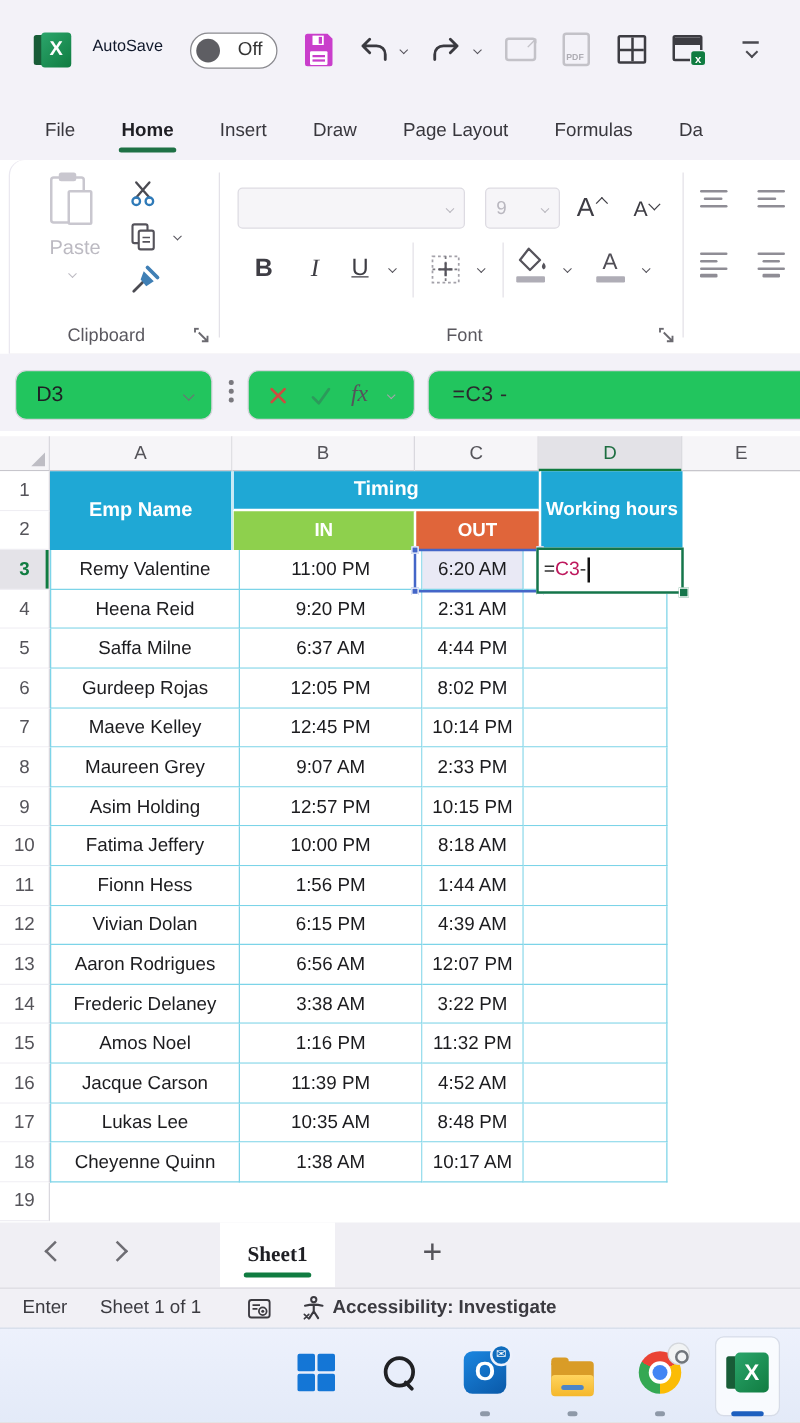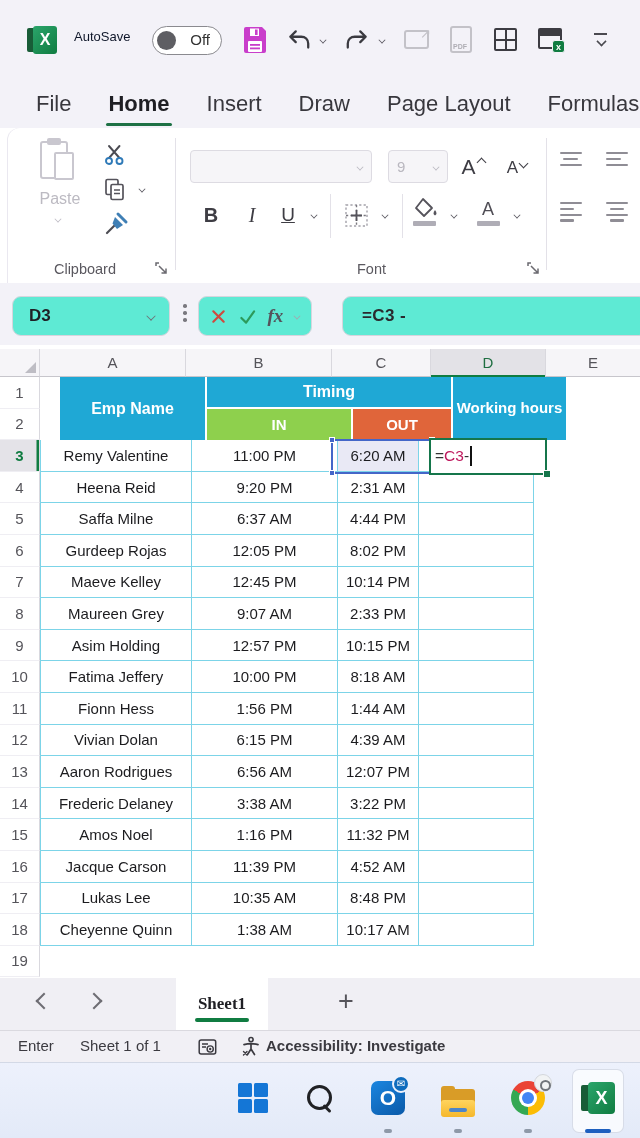--- a/index.html
+++ b/index.html
@@ -38,21 +38,21 @@
   .tblx b { position:absolute; right:-5px; bottom:-6px; width:13px; height:13px; background:#107C41; color:#fff;
     border-radius:3px; font-size:9px; line-height:13px; text-align:center; border:1.5px solid #F3F2F8; }
   .collapse-chip { width:13px; position:relative; height:12px; }
   .collapse-chip::before { content:""; position:absolute; left:0; right:0; top:0; height:2px; background:#4A4A50; }
   .collapse-chip::after { content:""; position:absolute; left:2.5px; top:4px; width:7px; height:7px;
     border-right:2px solid #4A4A50; border-bottom:2px solid #4A4A50; transform:rotate(45deg) scale(.8); }
 
   
   .tabrow { position:absolute; top:80px; left:0; width:640px; height:48px; background:#F3F2F8;
     display:flex; align-items:center; padding-left:36px; gap:37px; }
-  .rtab { font-size:22px; color:#38373D; white-space:nowrap; position:relative; cursor:default; }
+  .rtab { font-size:15px; color:#38373D; white-space:nowrap; position:relative; cursor:default; }
   .rtab.active { font-weight:bold; color:#1F1F24; }
   .rtab.active::after { content:""; position:absolute; left:-2px; right:-2px; bottom:-9px; height:3.5px; background:#1E7145; border-radius:2px; }
 
   
   .ribbon { position:absolute; top:128px; left:8px; width:632px; height:155px; background:#fff;
     border-radius:12px 0 0 0; box-shadow:0 1px 0 #E2E0E8, -1px 0 0 #EAE8F0; }
   .grp-label { position:absolute; font-size:14.5px; color:#5A585F; text-align:center; }
   .vdiv { position:absolute; top:10px; width:1px; height:132px; background:#E3E1E8; }
   .paste-ico { position:absolute; left:32px; top:10px; width:38px; height:46px; }
   .paste-ico .board { position:absolute; left:0; top:3px; width:28px; height:38px; border:2px solid #C9C7CF; border-radius:3px; }
@@ -72,46 +72,46 @@
   .b-btn { font-weight:bold; font-size:20px; color:#3E3D44; }
   .i-btn { font-style:italic; font-family:"Liberation Serif",serif; font-size:20px; color:#3E3D44; }
   .u-btn { font-size:19px; color:#3E3D44; text-decoration:underline; }
   .color-bar { position:absolute; width:23px; height:5px; background:#AFADB6; border-radius:1px; }
   .a-col { font-size:18px; color:#504E56; }
   .align-ico { position:absolute; width:24px; }
   .align-ico i { display:block; height:2.2px; background:#8F8D95; margin-bottom:3.6px; border-radius:1px; }
 
   
   .fbar { position:absolute; top:283px; left:0; width:640px; height:62px; background:#F3F2F8; }
-  .fbox { position:absolute; top:13px; height:40px; background:#5eead4; border:1.5px solid #D7D5DD; border-radius:9px;
-    display:flex; align-items:center;font-weight:bold; }
+  .fbox { position:absolute; top:13px; height:40px; background:#22c55e; border:1.5px solid #D7D5DD; border-radius:9px;
+    display:flex; align-items:center; }
   .namebox { left:12px; width:158px; padding:0 14px 0 16px; font-size:17px; color:#1F1F24; }
   .namebox .chev { margin-left:auto; border-color:#6F6E74; }
   .dots3 { position:absolute; left:183px; top:21px; width:4px; }
   .dots3 i { display:block; width:3.5px; height:3.5px; border-radius:50%; background:#7A797F; margin-bottom:3.5px; }
-  .cmdbox { left:198px; width:114px; justify-content:space-evenly; }
+  .cmdbox { left:198px; width:134px; justify-content:space-evenly; }
   .fxtext { font-family:"Liberation Serif",serif; font-style:italic; font-size:19px; color:#55535B; }
   .formulabox { left:342px; width:306px; padding-left:19px; font-size:17px; color:#2A2A2E; letter-spacing:.4px; }
 
   
   .gridarea { position:absolute; top:345px; left:0; width:640px; height:633px; background:#fff; }
   .colheads { position:absolute; top:4px; left:0; height:28px; display:flex; }
   .ch { height:28px; border-right:1px solid #D9D8DE; border-bottom:1px solid #C7C6CC; background:#F6F5F8;
     display:flex; align-items:center; justify-content:center; font-size:15px; color:#55545A; position:relative; }
   .ch.corner { width:40px; }
   .ch.corner::after { content:""; position:absolute; right:3px; bottom:3px; border-left:11px solid transparent; border-bottom:11px solid #BEBDC4; }
   .ch.sel { background:#E3E2E7; color:#1E6E41; }
   .ch.sel::after { content:""; position:absolute; left:0; right:0; bottom:-1px; height:2.5px; background:#107C41; }
   .w-a{width:146px}.w-b{width:146px}.w-c{width:99px}.w-d{width:115px}.w-e{width:94px; border-right:none;}
   .gutter { position:absolute; top:32px; left:0; width:40px; }
   .rn { width:40px; height:31.6px; display:flex; align-items:center; justify-content:center; font-size:15px; color:#55545A;
     border-right:1px solid #D9D8DE; border-bottom:1px solid #EFEEF3; background:#fff; }
   .rn.sel { background:#E4E3E8; color:#107C41; font-weight:bold; box-shadow:inset -2.5px 0 0 #107C41; }
   .sheet { position:absolute; left:40px; top:32px; width:600px; height:601px; }
-  .hcell { position:absolute; color:#fff; font-weight:bold; display:flex; align-items:center; justify-content:center; text-align:center;margin-left:20px; }
+  .hcell { position:absolute; color:#fff; font-weight:bold; display:flex; align-items:center; justify-content:center; text-align:center; }
   .h-emp  { left:0; top:0; width:146px; height:63.2px; background:#1FA8D5; font-size:16px; border-right:1px solid #FFF; }
   .h-tim  { left:147px; top:0; width:244px; height:30.6px; background:#1FA8D5; font-size:16px; border-bottom:1px solid #FFF; }
   .h-in   { left:147px; top:31.6px; width:145px; height:31.6px; background:#8ED04D; font-size:15px; border-right:1px solid #FFF; }
   .h-out  { left:293px; top:31.6px; width:98px; height:31.6px; background:#E0653A; font-size:15px; }
   .h-wh   { left:392px; top:0; width:114px; height:63.2px; background:#1FA8D5; font-size:15px; line-height:1.35; border-left:1px solid #FFF; }
   .rows { position:absolute; left:0; top:63.2px; }
   .trow { display:flex; height:31.6px; }
   .td { display:flex; align-items:center; justify-content:center; font-size:15px; color:#1C1C1F;
     border-right:1px solid #7CD4E8; border-bottom:1px solid #7CD4E8; background:#fff; }
   .td.ca { width:152px; border-left:1px solid #7CD4E8; }

